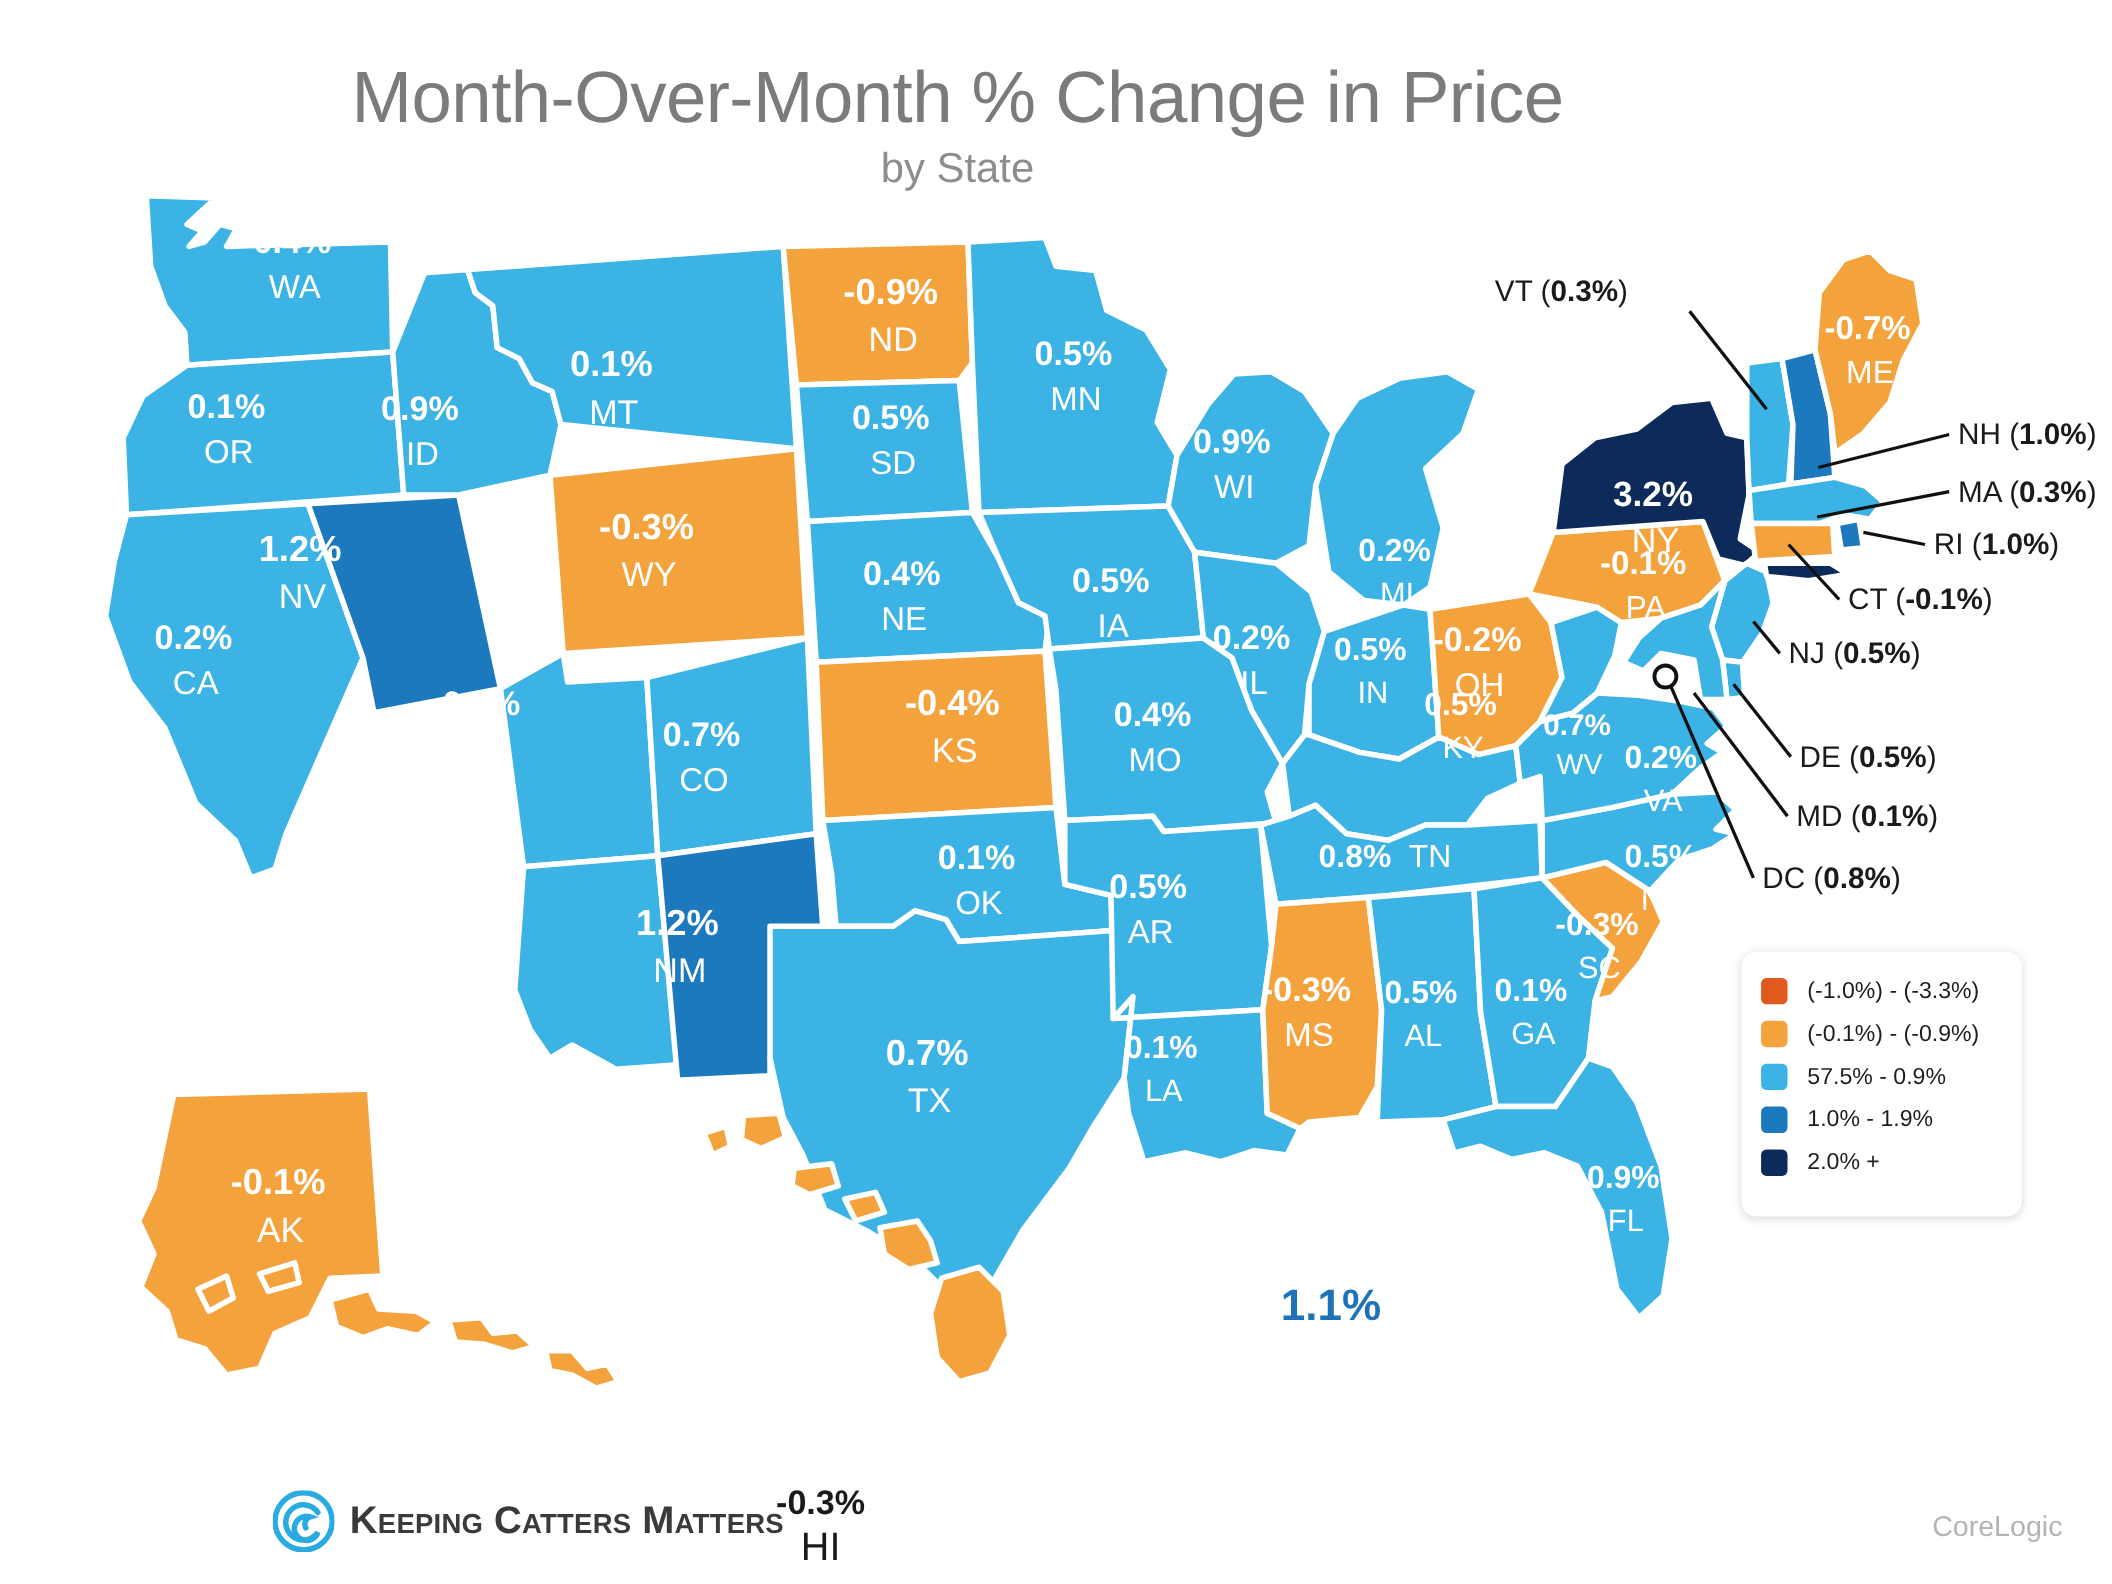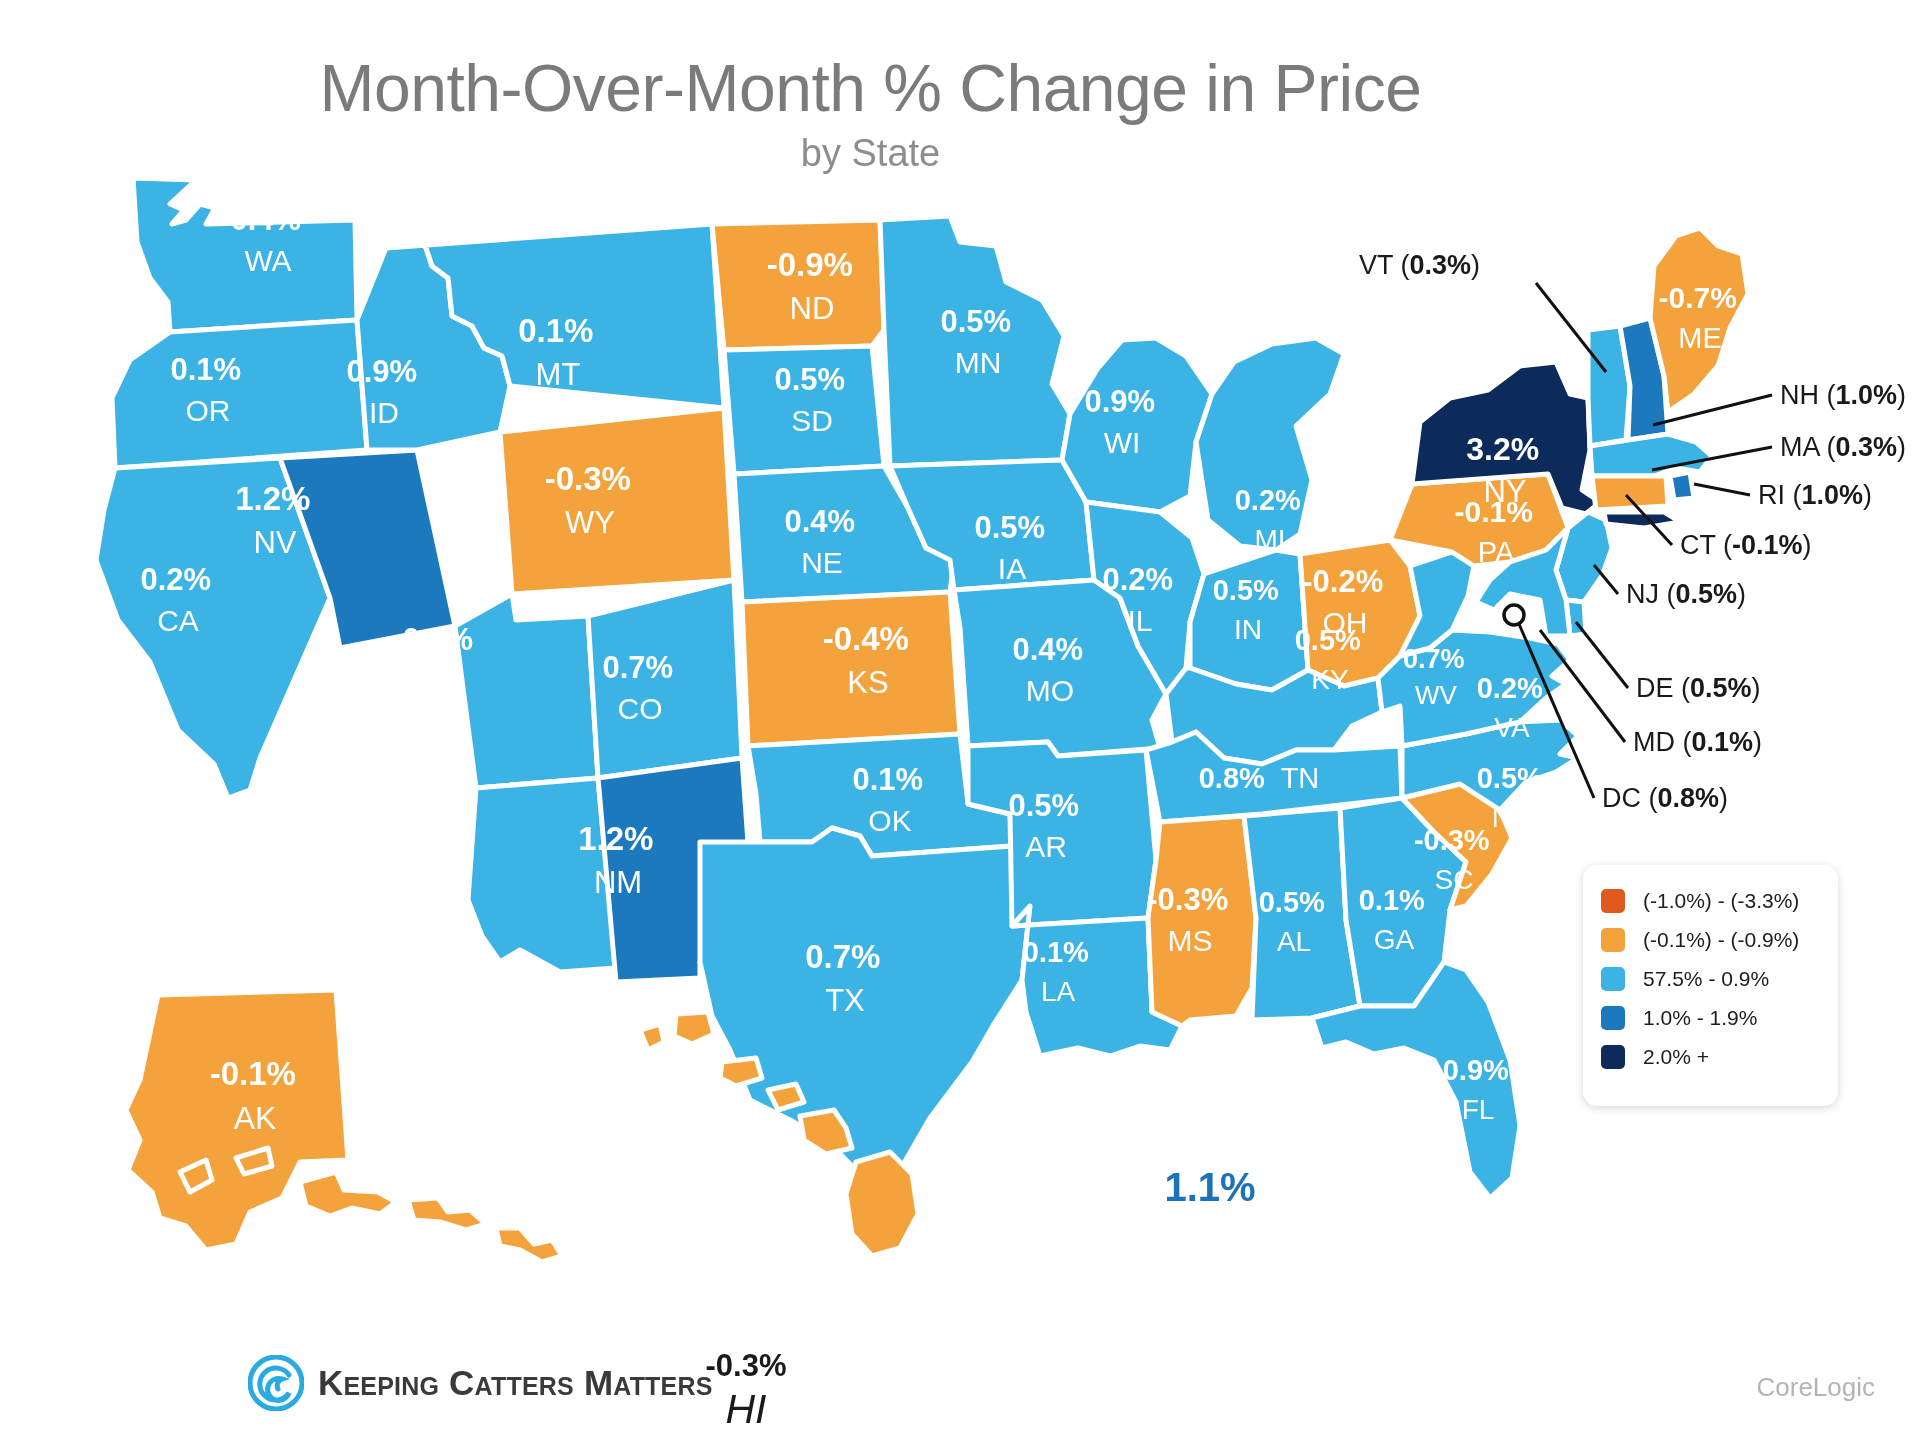--- a/index.html
+++ b/index.html
@@ -46,21 +46,21 @@
   .legend-label{margin-left:18px;font-size:21px;color:#1d1d1d;white-space:nowrap;}
 
   
   .us-total{position:absolute;left:1040px;top:1155px;width:340px;text-align:center;color:#1e72b8;}
   .us-total .name{font-size:40px;font-weight:bold;letter-spacing:0.5px;}
   .us-total .val{font-size:40px;font-weight:bold;margin-top:10px;}
 
   
   .hi-lbl{position:absolute;left:666px;top:1348px;width:160px;text-align:center;color:#1a1a1a;}
   .hi-lbl .v{font-size:31px;font-weight:bold;line-height:1.18;}
-  .hi-lbl .n{font-size:41px;font-weight:400;line-height:1.18;font-style:italic;}
+  .hi-lbl .n{font-size:36px;font-weight:400;line-height:1.18;}
 
   
   .brand{position:absolute;left:248px;top:1355px;display:flex;align-items:center;}
   .brand-mark{width:56px;height:56px;flex:0 0 56px;}
   .brand-text{margin-left:14px;font-size:35px;color:#3a3a3a;font-weight:bold;letter-spacing:0.2px;}
   .brand-text .sm{font-size:25px;}
   .source{position:absolute;right:45px;top:1372px;font-size:26px;color:#b4b4b4;}
 </style>
 </head>
 <body>

